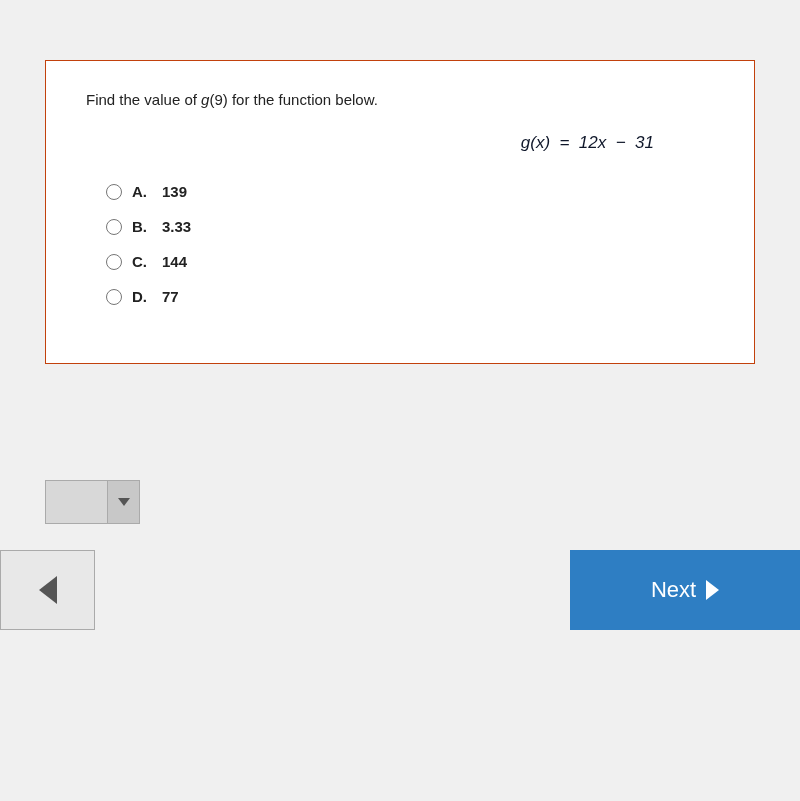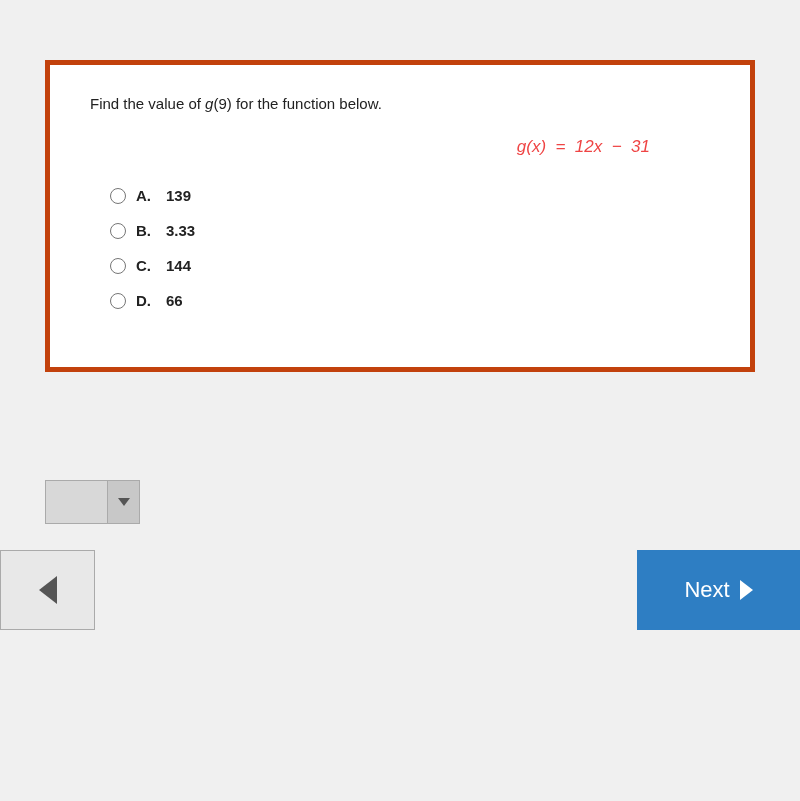--- a/index.html
+++ b/index.html
@@ -19,40 +19,40 @@
 
     .main-container {
       background-color: #f0f0f0;
       width: 800px;
       height: 801px;
       position: relative;
     }
 
     .question-card {
       background-color: #ffffff;
-      border: 5px solid #c2410c;
+      border: 1px solid #c2410c;
       margin: 60px 45px 20px 45px;
       padding: 30px 40px 40px 40px;
       position: relative;
     }
 
     .question-text {
       font-size: 15px;
       color: #222222;
       margin-bottom: 25px;
     }
 
     .question-text em {
       font-style: italic;
     }
 
     .formula-area {
       text-align: right;
       font-size: 17px;
-      color: #ef4444;
+      color: #0f172a;
       margin-bottom: 30px;
       padding-right: 60px;
       font-style: italic;
     }
 
     .formula-area .formula {
       font-style: italic;
     }
 
     .options-list {
@@ -139,21 +139,21 @@
       height: 0;
       border-top: 14px solid transparent;
       border-bottom: 14px solid transparent;
       border-right: 18px solid #555555;
     }
 
     .next-btn {
       background-color: #2e7ec3;
       color: #ffffff;
       border: none;
-      width: 163px;
+      width: 230px;
       height: 80px;
       display: flex;
       align-items: center;
       justify-content: center;
       cursor: pointer;
       font-size: 22px;
       font-weight: normal;
       gap: 10px;
     }
 
@@ -208,21 +208,21 @@
         <span class="option-value">3.33</span>
       </li>
       <li class="option-item">
         <input type="radio" name="answer" value="C" style="">
         <span class="option-label">C.</span>
         <span class="option-value">144</span>
       </li>
       <li class="option-item">
         <input type="radio" name="answer" value="D" style="">
         <span class="option-label">D.</span>
-        <span class="option-value">66</span>
+        <span class="option-value">77</span>
       </li>
     </ul>
 
   </div>
 
   <div class="controls-area">
     <div class="dropdown-btn">
       <div class="dropdown-left"></div>
       <div class="dropdown-arrow-area">
         <div class="dropdown-arrow"></div>

